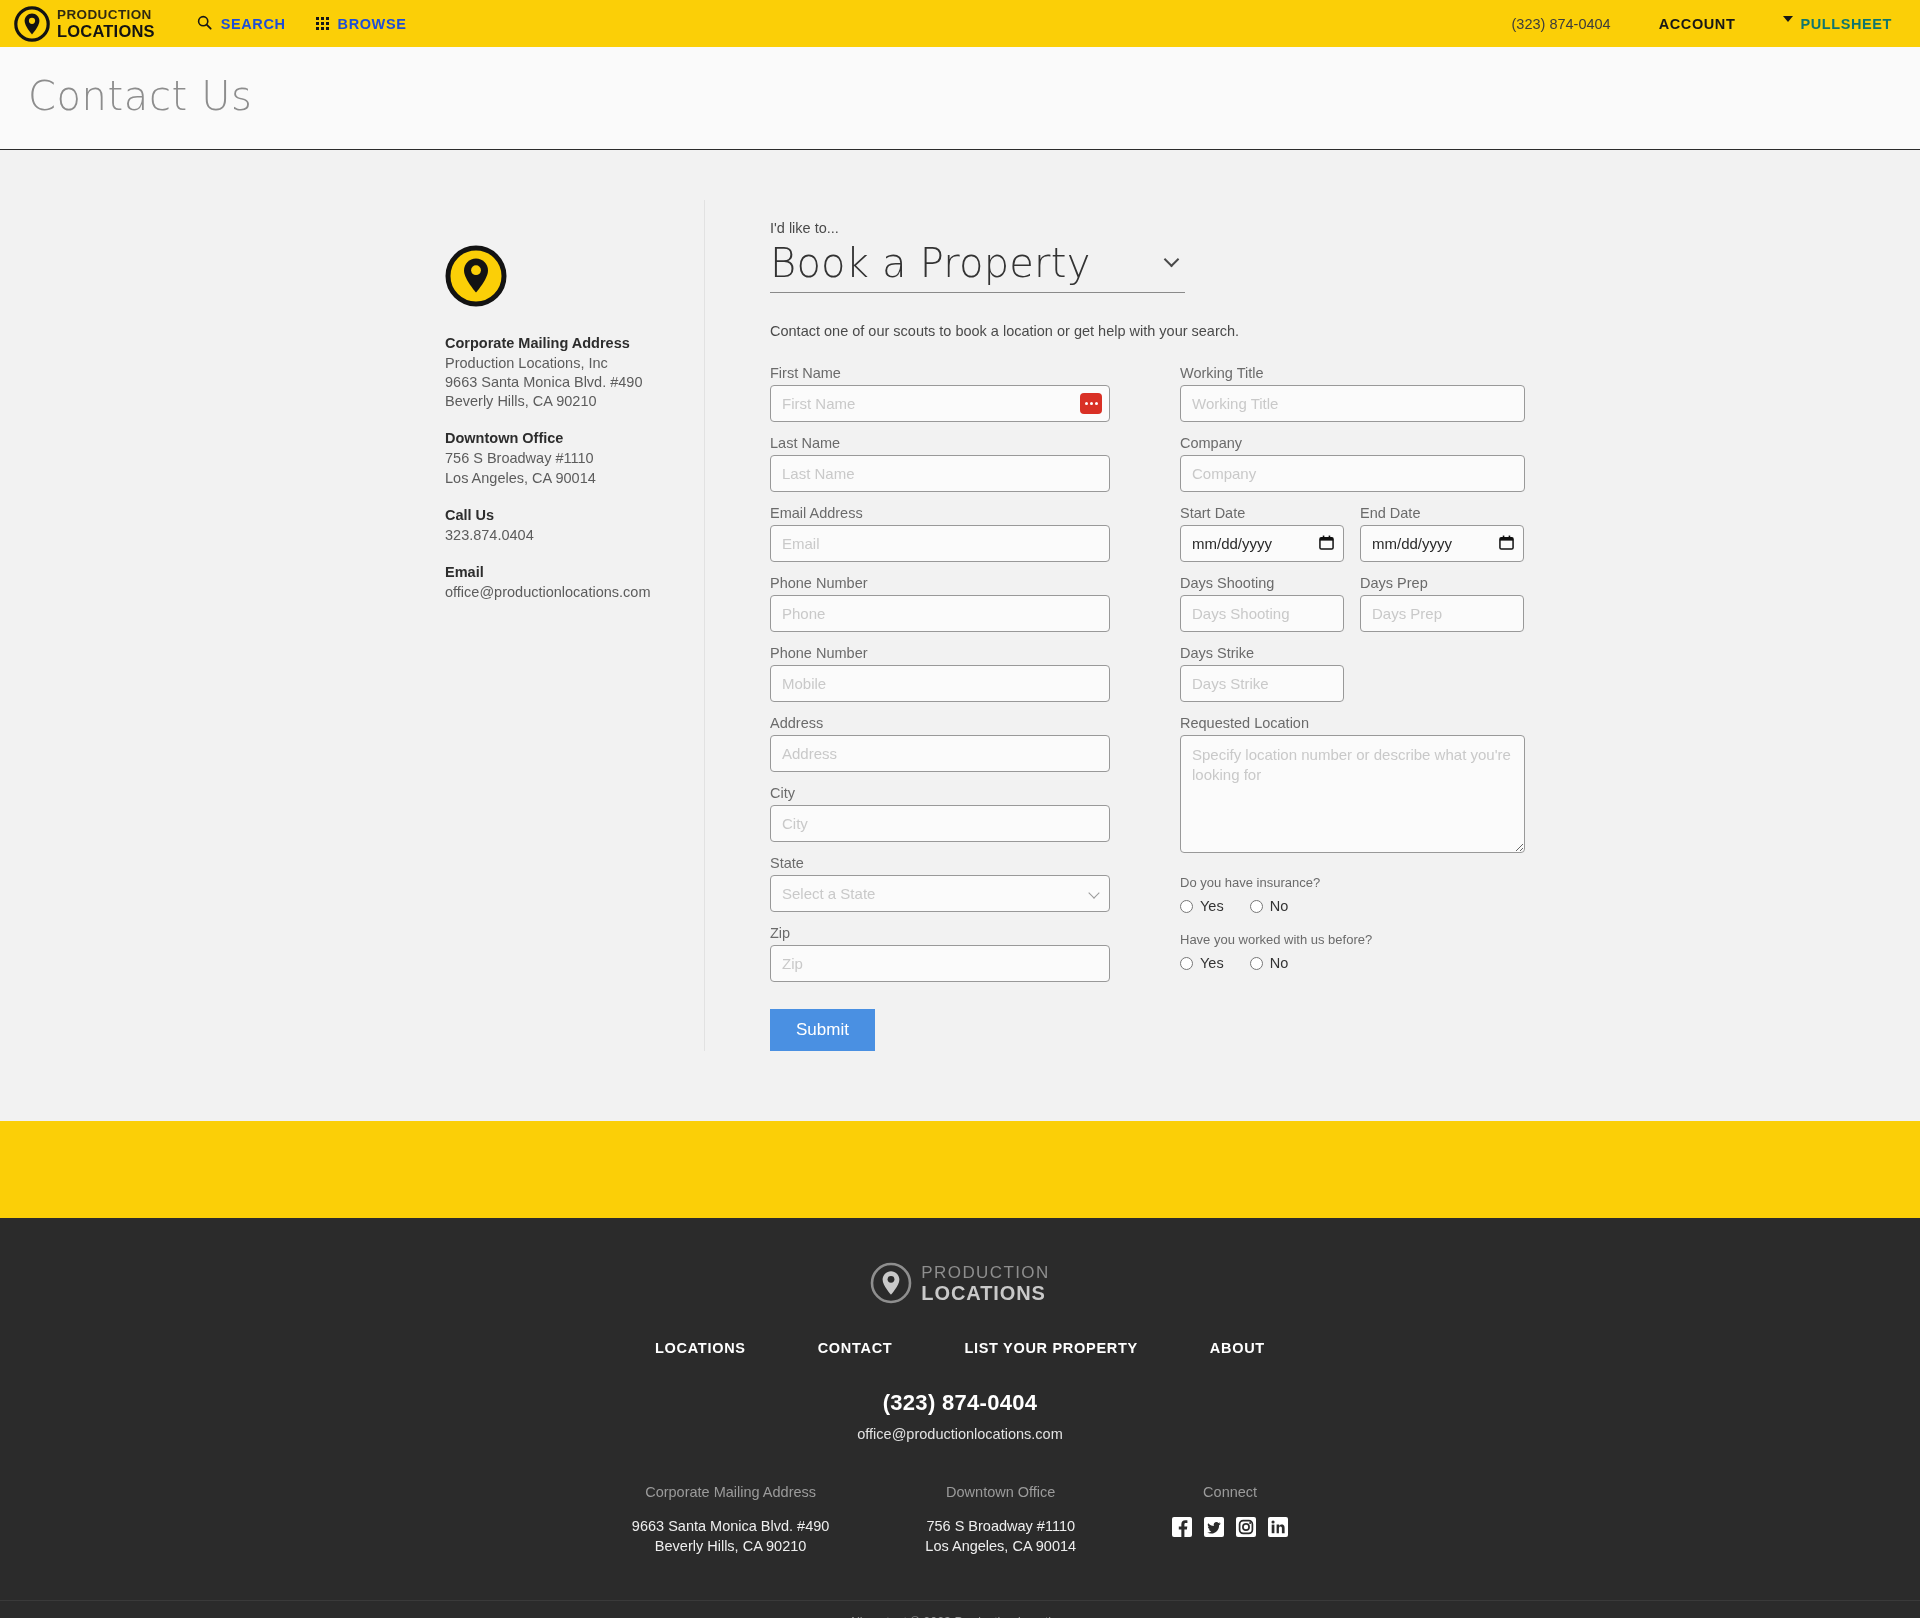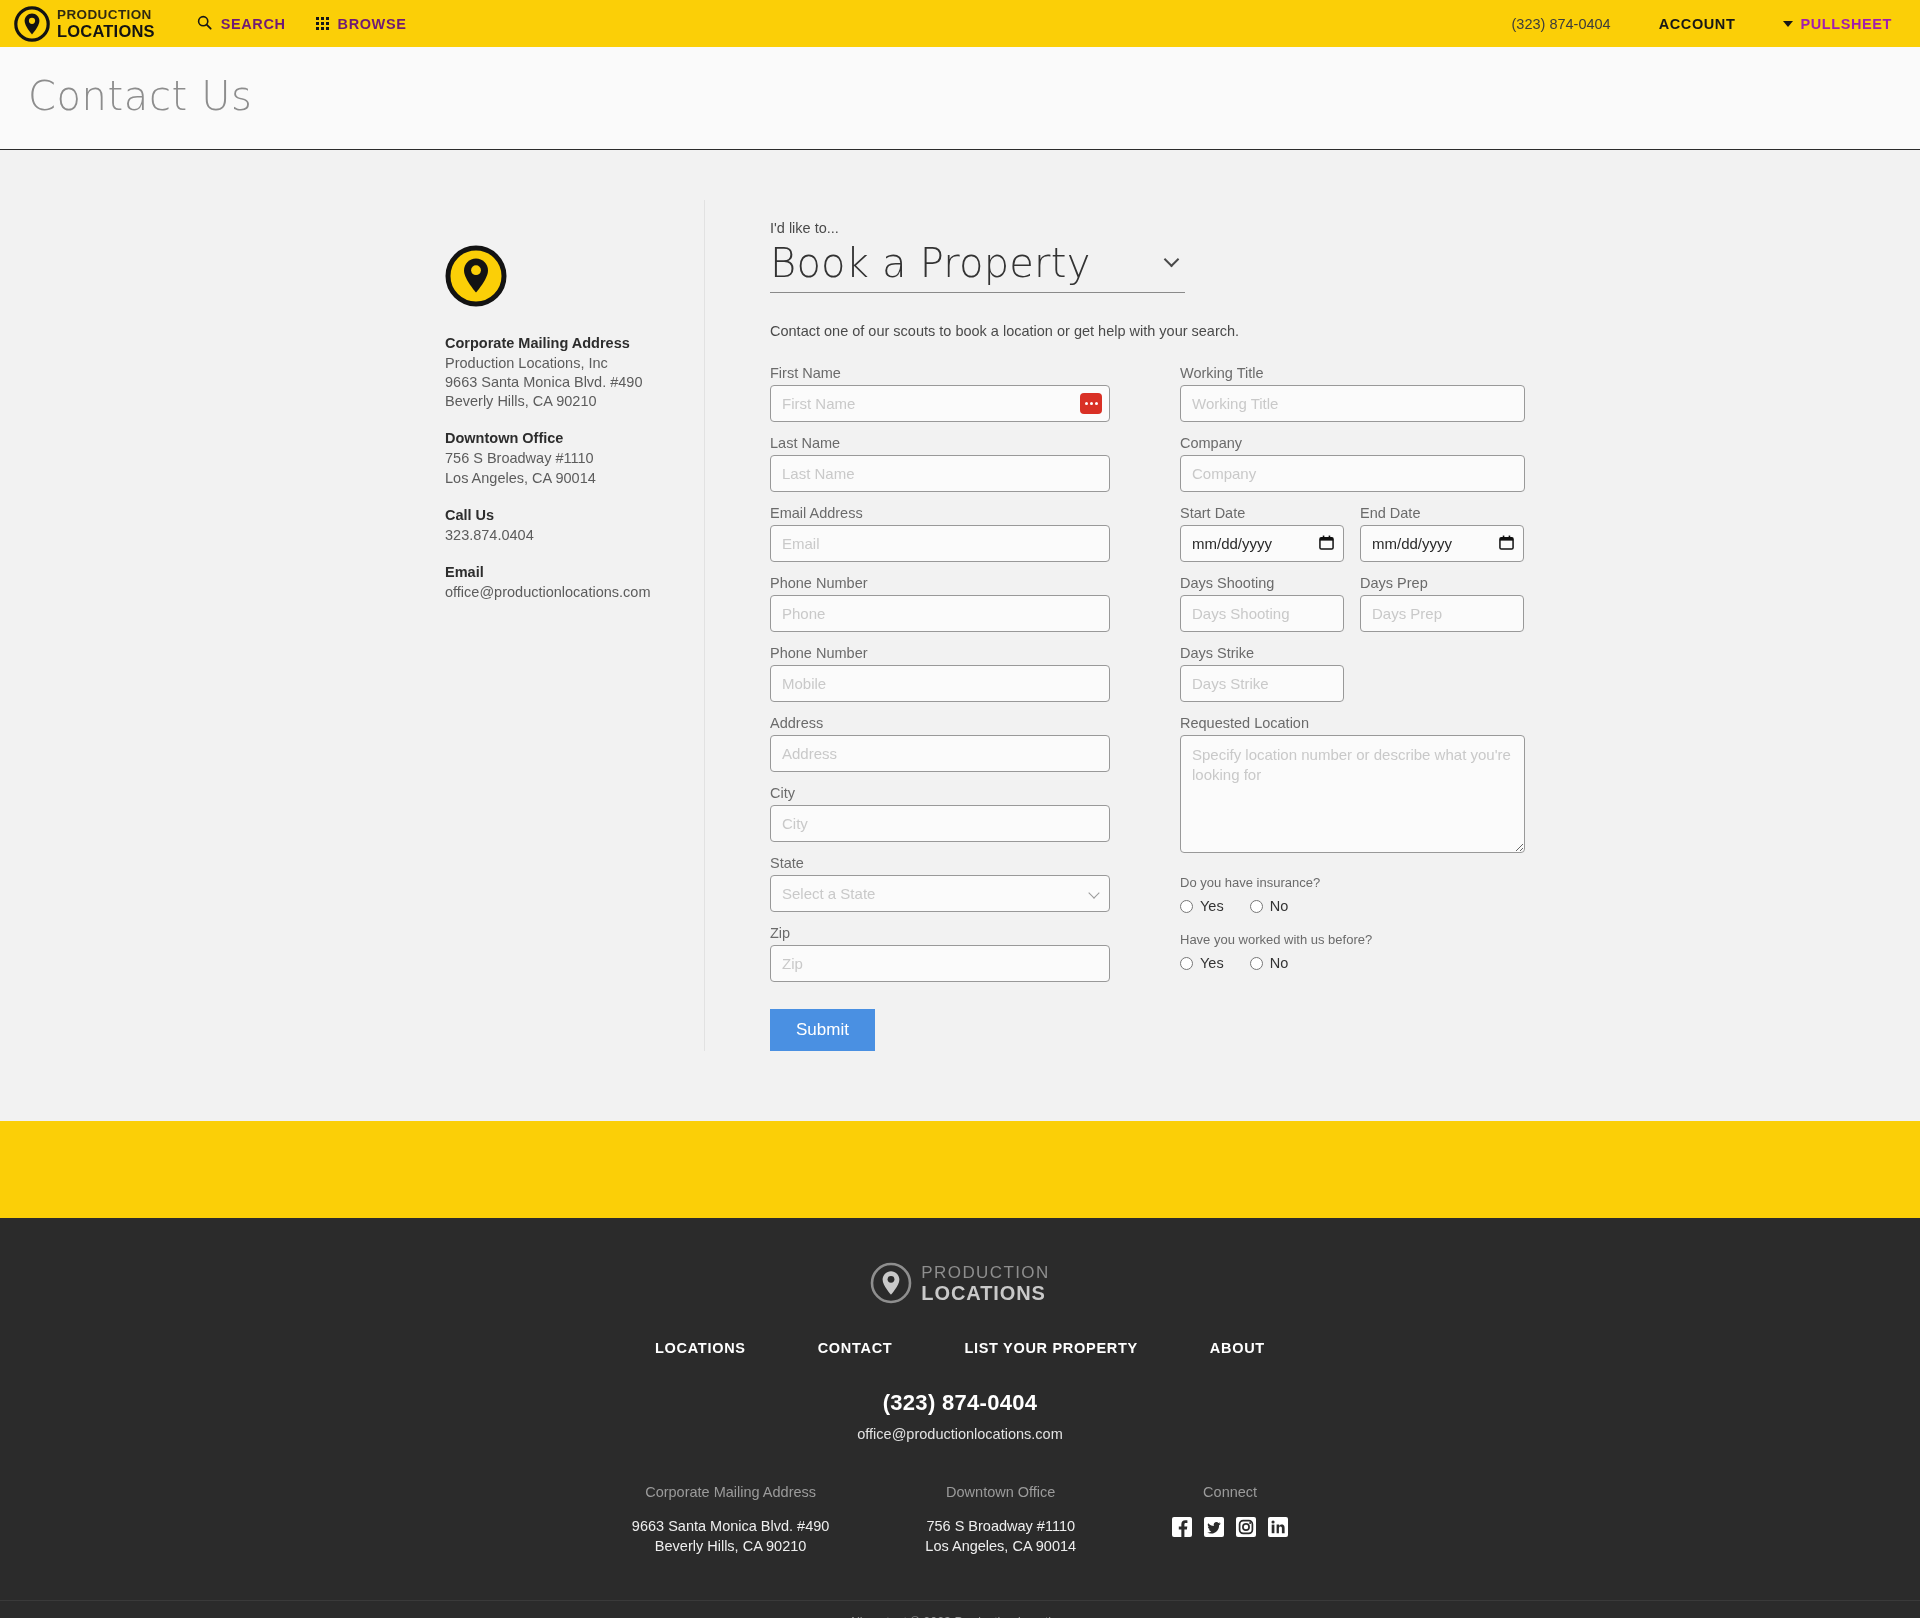--- a/index.html
+++ b/index.html
@@ -29,33 +29,33 @@
     color: #131313; opacity: .88;
   }
   .brand-words .l2 {
     font-size: 16.5px; font-weight: 800; letter-spacing: .2px;
     color: #131313; margin-top: 1px;
   }
   .nav-left { display: flex; align-items: center; gap: 30px; margin-left: 42px; }
   .nav-item {
     display: flex; align-items: center; gap: 9px;
     font-size: 14.5px; font-weight: 700; letter-spacing: .6px;
-    color: #701a75; cursor: pointer; white-space: nowrap;
+    color: #1d4ed8; cursor: pointer; white-space: nowrap;
   }
   .nav-right {
     margin-left: auto; display: flex; align-items: center; gap: 48px;
   }
   .phone-link { font-size: 14.5px; color: #3c3c3c; cursor: pointer; }
   .acct-link {
     font-size: 14.5px; font-weight: 700; letter-spacing: .6px;
     color: #171717; cursor: pointer;
   }
   .pull-link {
     font-size: 14.5px; font-weight: 700; letter-spacing: .6px;
-    color: #a21caf; cursor: pointer; display: flex; align-items: center; gap: 7px;
+    color: #0f766e; cursor: pointer; display: flex; align-items: flex-start; gap: 7px;
   }
   .caret-dn {
     width:0;height:0;border-left:5px solid transparent;border-right:5px solid transparent;
     border-top:6px solid #171717; display:inline-block;
   }
   .grid-ico { display:grid; grid-template-columns:repeat(3,3px); gap:2px; }
   .grid-ico i { width:3px;height:3px;background:#171717;display:block; }
 
   
   .pagehead {

